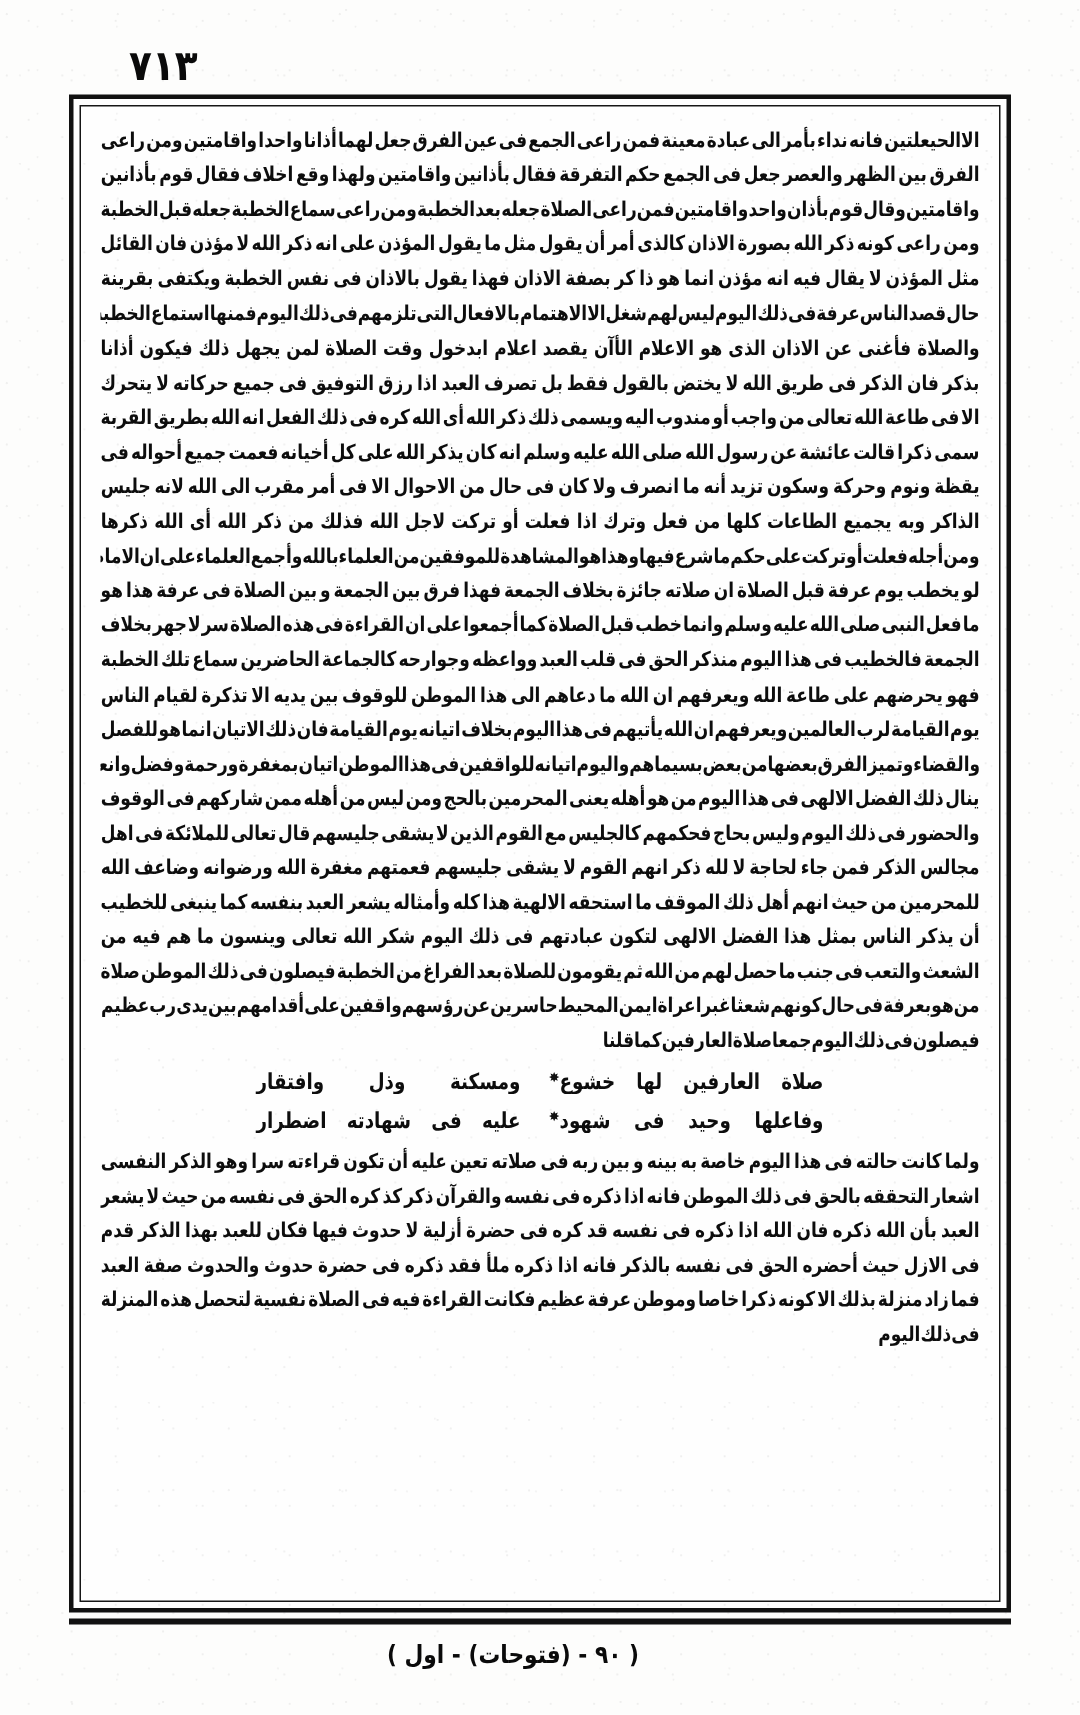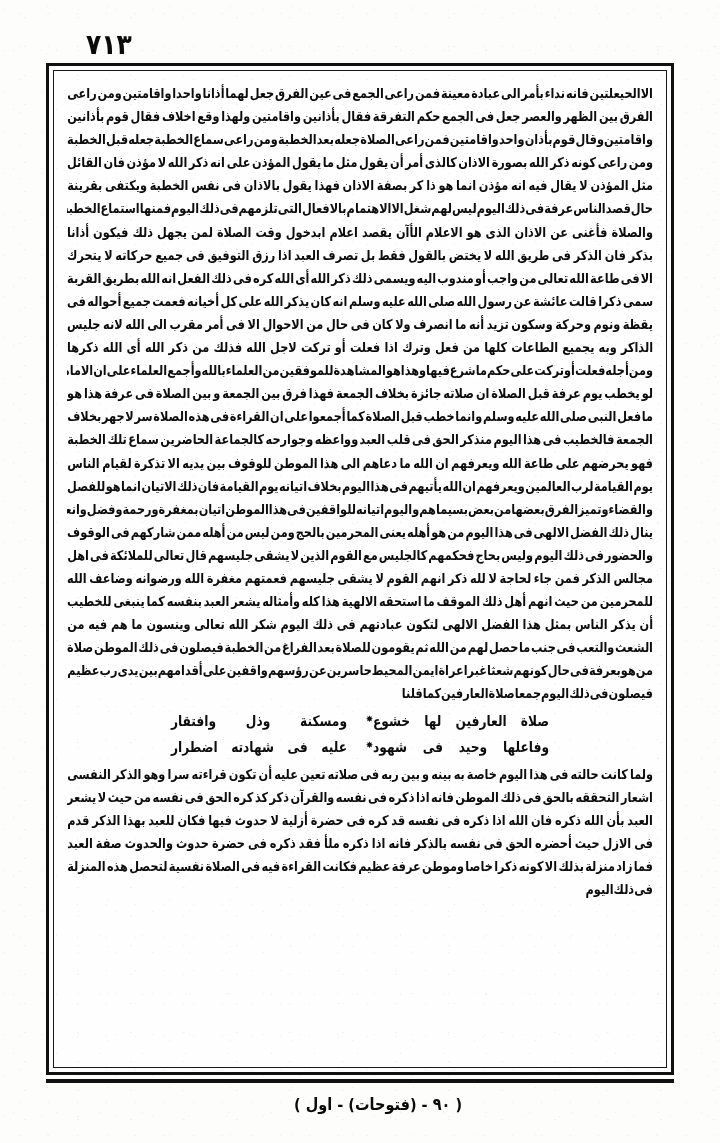--- a/index.html
+++ b/index.html
@@ -150,21 +150,20 @@
     position: absolute;
     top: 1096px;
     left: 0;
     width: 684px;
     text-align: center;
     direction: rtl;
     font-size: 14.5px;
     font-weight: 700;
     color: #0a0a0a;
     letter-spacing: 0.5px;
-    margin-left: 36px;
   }
   .footer-signature span {
     display: inline-block;
     transform: scaleY(1.15);
   }
 </style>
 </head>
 <body>
 
 <div class="page-number">٧١٣</div>

